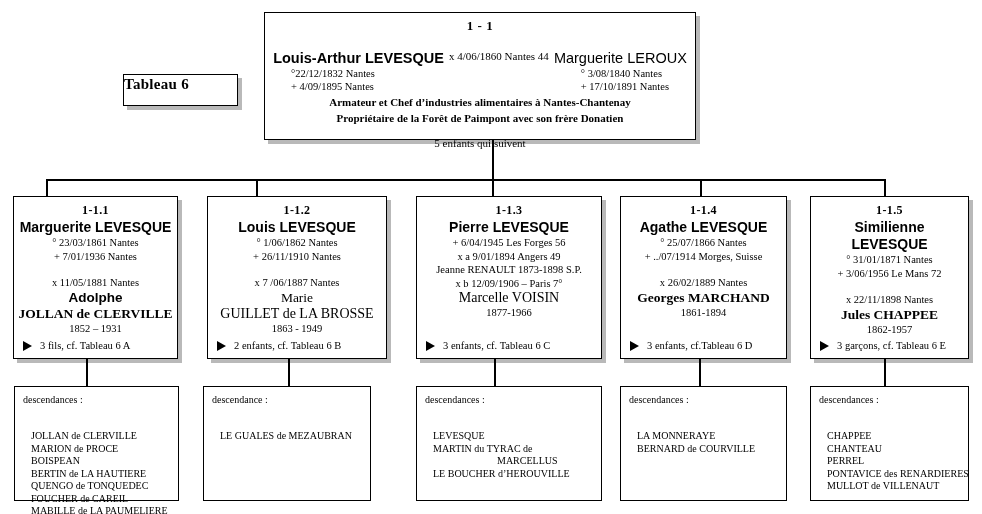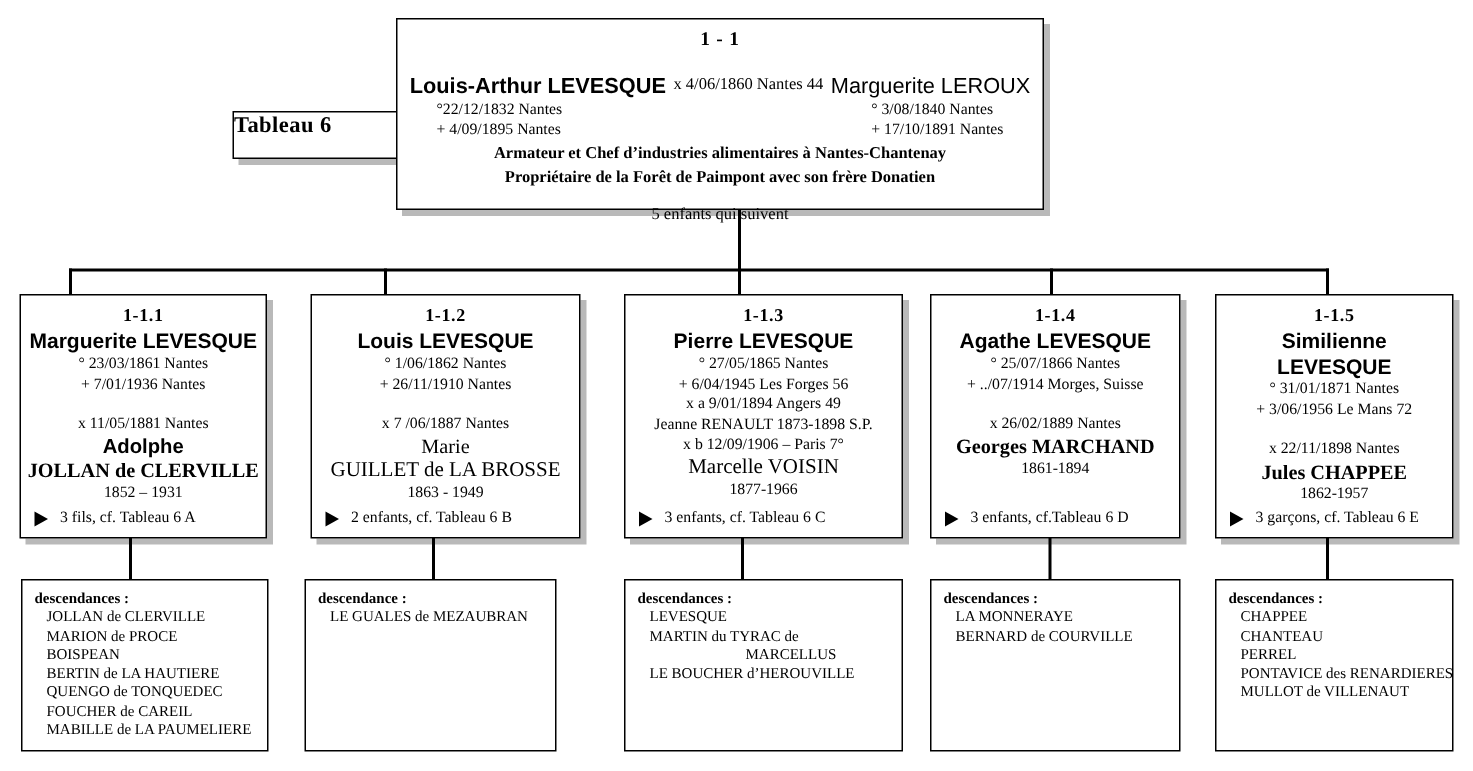--- a/index.html
+++ b/index.html
@@ -50,21 +50,20 @@
   }
 
   
   #tableau-tag {
     left: 123px;
     top: 74px;
     width: 115px;
     height: 32px;
     display: flex;
     justify-content: center;
-    margin-left: 32px;
   }
   #tableau-tag .tag-text {
     font-family: "Liberation Serif", serif;
     font-weight: bold;
     font-size: 15px;
     letter-spacing: 0.3px;
   }
 
   
   #root-box {
@@ -197,23 +196,23 @@
     top: 386px;
     height: 115px;
     box-shadow: none;
   }
   .desc-inner {
     padding: 7px 8px 0 8px;
     box-sizing: border-box;
     height: 100%;
   }
   .desc-title {
-    font-weight: bold;
+    font-weight: normal;
     font-size: 10px;
-    margin-bottom: 1px;
+    margin-bottom: 25px;
   }
   .desc-item {
     font-size: 10px;
     line-height: 12.5px;
     padding-left: 8px;
     white-space: nowrap;
   }
   .desc-item.indent { padding-left: 72px; }
 </style>
 </head>
@@ -293,21 +292,20 @@
         <span class="arrow-icon"></span>
         <span class="footer-text"><span>2 enfants, cf. </span><b>Tableau 6 B</b></span>
       </div>
     </div>
   </div>
 
   <div class="box child-box" style="left:416px; width:186px;">
     <div class="box-inner child-inner">
       <div class="child-id">1-1.3</div>
       <div class="child-name">Pierre LEVESQUE</div>
-      <div class="child-line">° 27/05/1865 Nantes</div>
       <div class="child-line">+ 6/04/1945 Les Forges 56</div>
       <div class="child-line">x a 9/01/1894 Angers 49</div>
       <div class="child-line">Jeanne RENAULT 1873-1898 S.P.</div>
       <div class="child-line">x b 12/09/1906 – Paris 7°</div>
       <div class="spouse-name serif">Marcelle VOISIN</div>
       <div class="child-line">1877-1966</div>
       <div class="child-footer">
         <span class="arrow-icon"></span>
         <span class="footer-text"><span>3 enfants, cf. </span><b>Tableau 6 C</b></span>
       </div>

